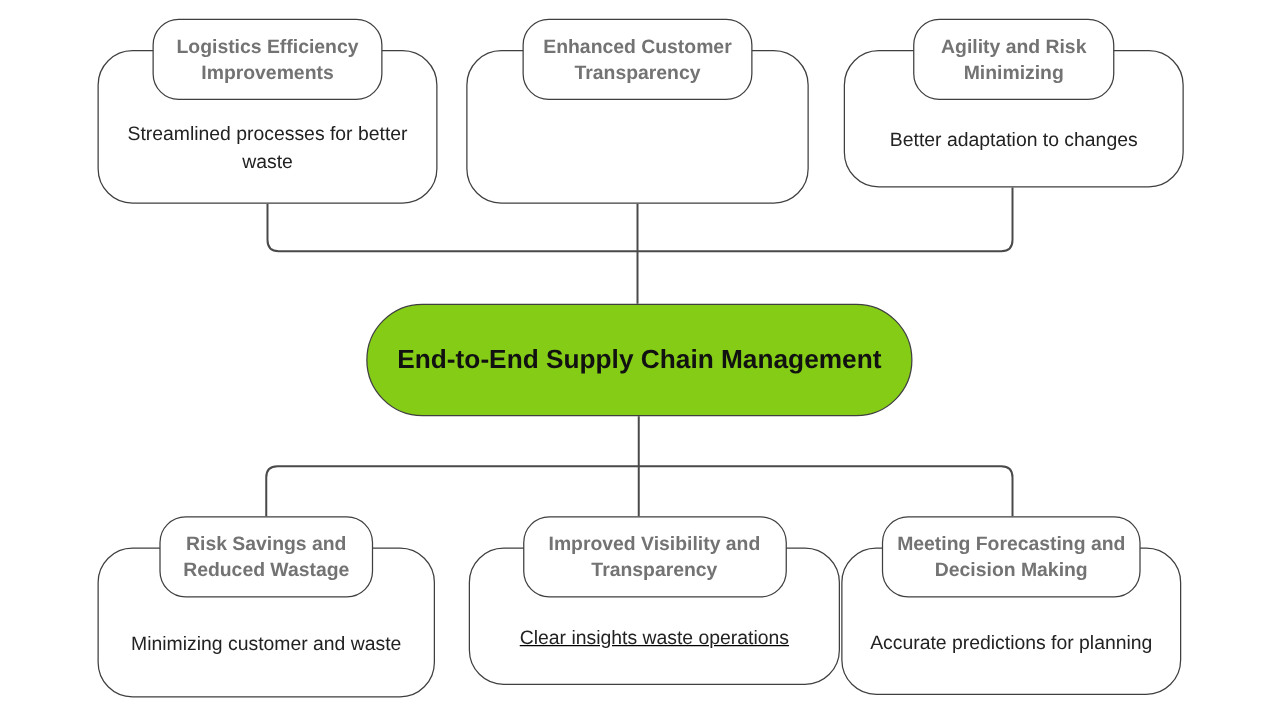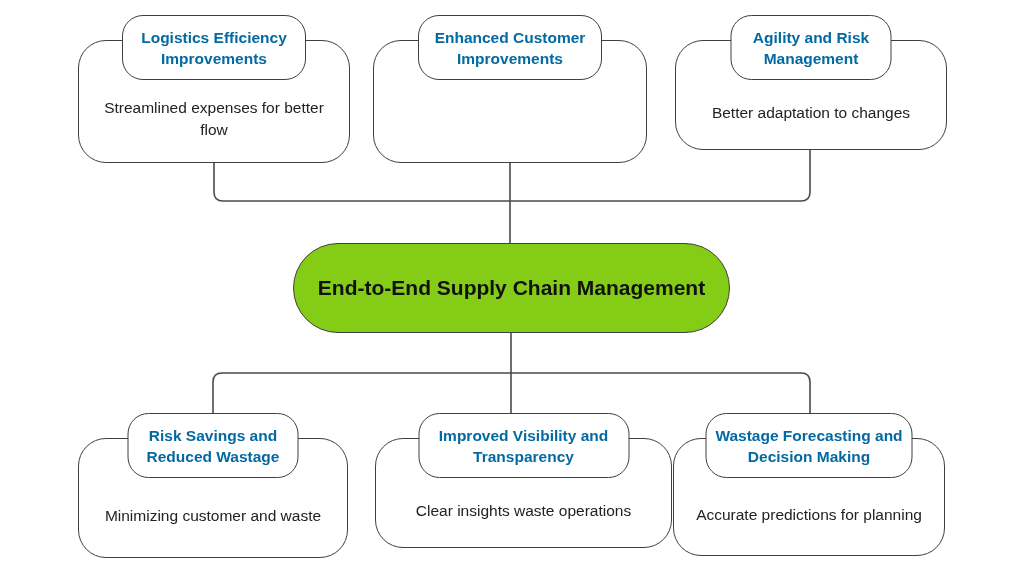--- a/index.html
+++ b/index.html
@@ -45,21 +45,21 @@
     border-radius: 21px;
     box-sizing: border-box;
     height: 65px;
     display: flex;
     align-items: center;
     justify-content: center;
     text-align: center;
     font-weight: 700;
     font-size: 15.5px;
     line-height: 21px;
-    color: #0369a1;
+    color: #737373;
     z-index: 2;
     padding: 4px 8px;
   }
   .center-node {
     position: absolute;
     left: 293px; top: 243px;
     width: 437px; height: 90px;
     background: #84cc16;
     border: 1.7px solid #3f3f3f;
     border-radius: 45px;
@@ -71,21 +71,21 @@
     font-weight: 700;
     font-size: 21px;
     color: #111111;
     z-index: 1;
   }
   
   .card-t0 { left: 78px;  top: 40px;  width: 272px; height: 123px; }
   .card-t1 { left: 373px; top: 40px;  width: 274px; height: 123px; }
   .card-t2 { left: 675px; top: 40px;  width: 272px; height: 110px; }
   .card-b0 { left: 78px;  top: 438px; width: 270px; height: 120px; }
-  .card-b1 { left: 375px; top: 438px; width: 297px; height: 110px; }
+  .card-b1 { left: 375px; top: 438px; width: 297px; height: 110px; text-decoration: underline; }
   .card-b2 { left: 673px; top: 438px; width: 272px; height: 118px; }
   .pill-t0 { width: 184px; }
   .pill-t1 { width: 184px; }
   .pill-t2 { width: 161px; }
   .pill-b0 { width: 171px; }
   .pill-b1 { width: 211px; }
   .pill-b2 { width: 207px; }
 </style>
 </head>
 <body>
@@ -98,42 +98,42 @@
 
     <path d="M510 163 V243" fill="none" stroke="#4a4a4a" stroke-width="1.6"></path>
 
     <path d="M511 333 V413" fill="none" stroke="#4a4a4a" stroke-width="1.6"></path>
 
     <path d="M213 413 V382 Q213 373 222 373 H801 Q810 373 810 382 V413" fill="none" stroke="#4a4a4a" stroke-width="1.6"></path>
   </svg>
 
   <div class="node-card card-t0">
     <div class="title-pill pill-t0">Logistics Efficiency Improvements</div>
-    <div class="desc">Streamlined expenses for better flow</div>
+    <div class="desc">Streamlined processes for better waste</div>
   </div>
 
   <div class="node-card card-t1">
-    <div class="title-pill pill-t1">Enhanced Customer Improvements</div>
+    <div class="title-pill pill-t1">Enhanced Customer Transparency</div>
   </div>
 
   <div class="node-card card-t2">
-    <div class="title-pill pill-t2">Agility and Risk Management</div>
+    <div class="title-pill pill-t2">Agility and Risk Minimizing</div>
     <div class="desc">Better adaptation to changes</div>
   </div>
 
   <div class="center-node">End-to-End Supply Chain Management</div>
 
   <div class="node-card card-b0">
     <div class="title-pill pill-b0">Risk Savings and Reduced Wastage</div>
     <div class="desc">Minimizing customer and waste</div>
   </div>
 
   <div class="node-card card-b1">
     <div class="title-pill pill-b1">Improved Visibility and Transparency</div>
     <div class="desc">Clear insights waste operations</div>
   </div>
 
   <div class="node-card card-b2">
-    <div class="title-pill pill-b2">Wastage Forecasting and Decision Making</div>
+    <div class="title-pill pill-b2">Meeting Forecasting and Decision Making</div>
     <div class="desc">Accurate predictions for planning</div>
   </div>
 
 </div>
 
 </body></html>

